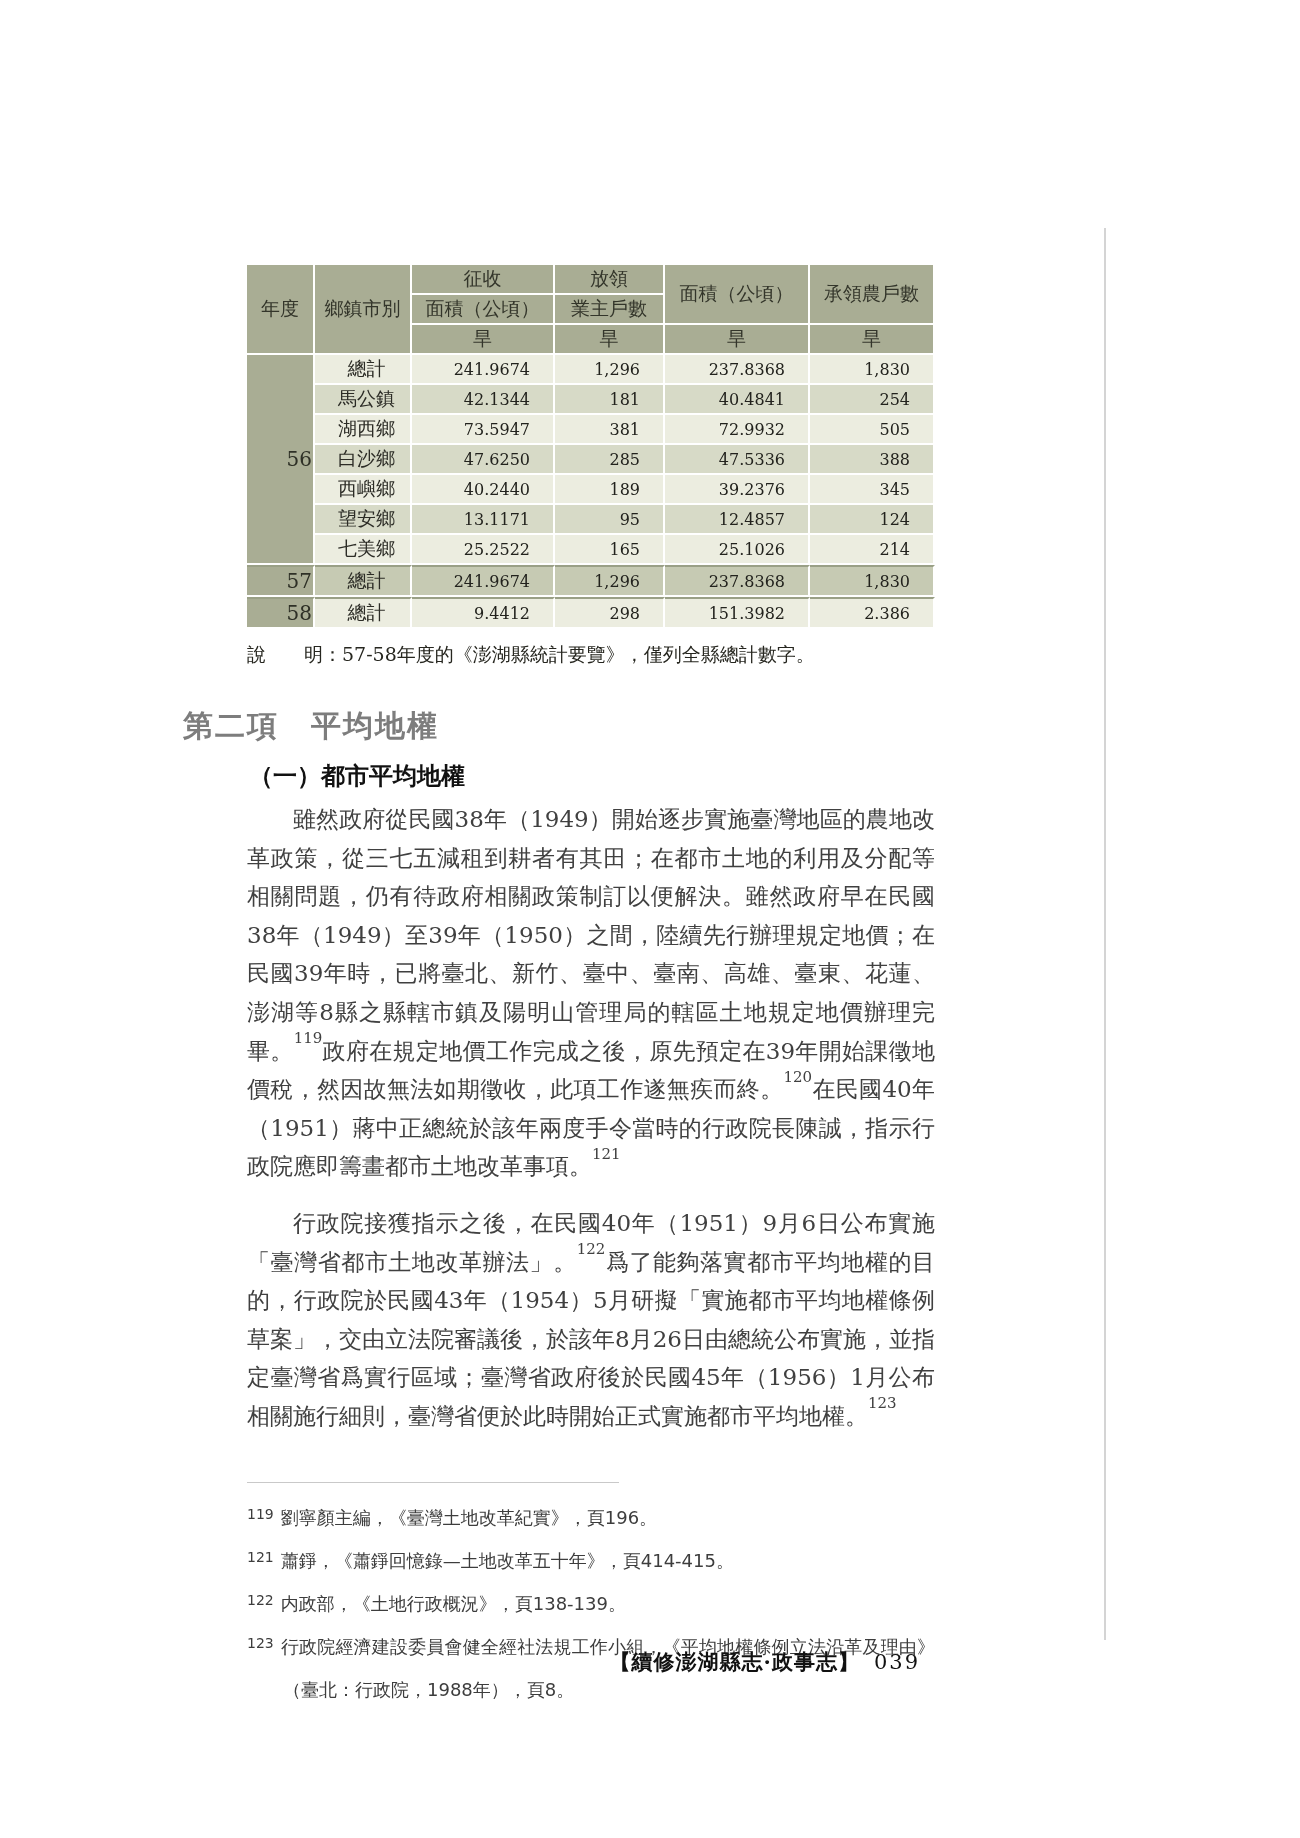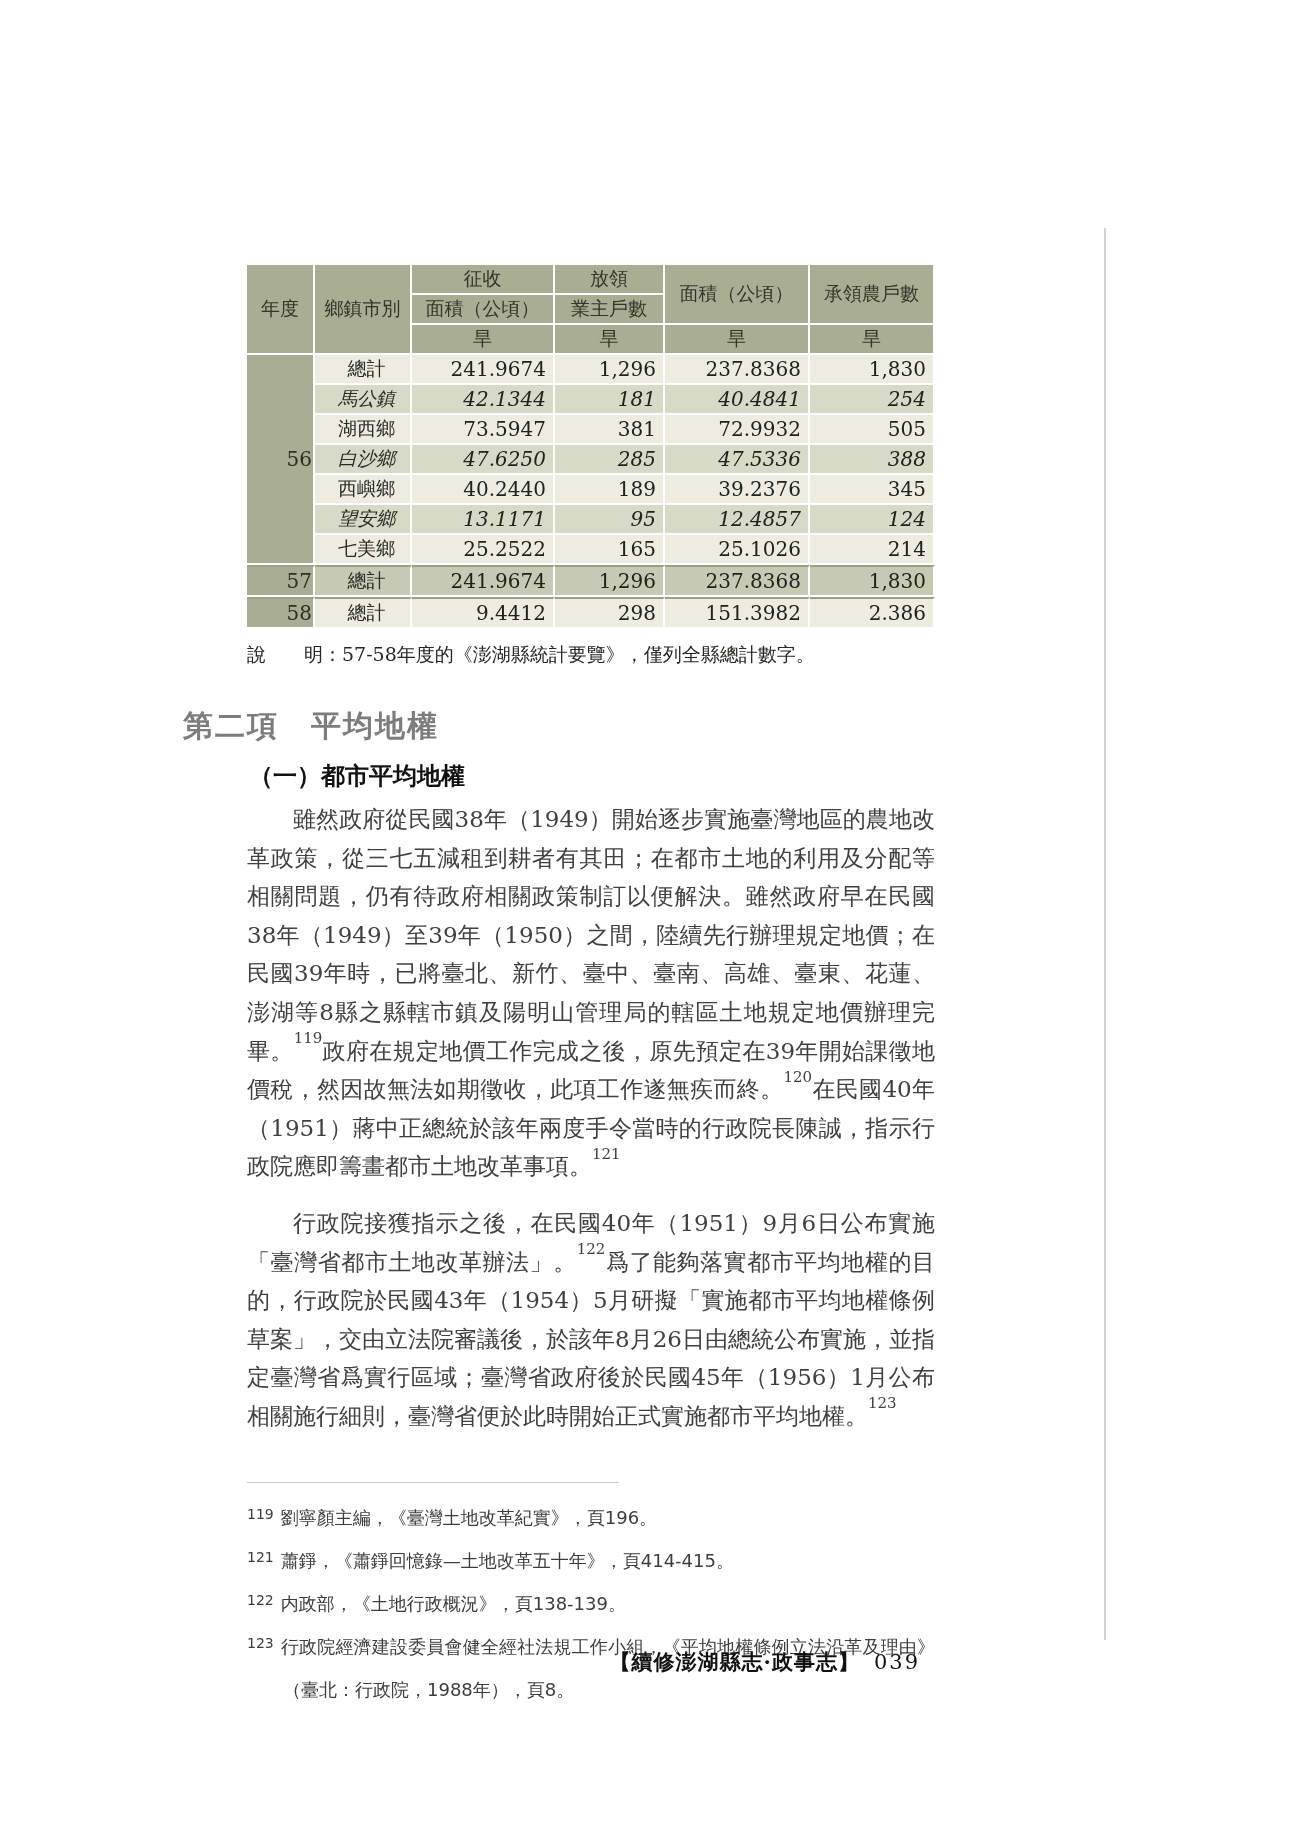--- a/index.html
+++ b/index.html
@@ -36,23 +36,23 @@
     font-weight:normal; color:#33352a;
     font-size:19px; text-align:center; vertical-align:middle;
   }
   tr.h1 th{height:30px;} tr.h2 th{height:30px;} tr.h3 th{height:26px;}
   td.year-cell{
     background:var(--header-bg,#a9ad94);
     font-size:20px; color:#2e3026;
     text-align:right; padding-left:13px; vertical-align:middle;
   }
   td.town-cell{ font-size:19px; color:#2c2c26; text-align:center; padding-left:9px; height:27px; vertical-align:middle;}
-  td.num-cell{ font-size:20px; color:#22221d; text-align:right; padding-right:7px; height:27px; vertical-align:middle;}
+  td.num-cell{ font-size:16px; color:#22221d; text-align:right; padding-right:23px; height:27px; vertical-align:middle;}
   td.shade-light{ background:var(--row-light,#ecede0); }
-  td.shade-mid{ background:var(--row-mid,#d7dac7);font-style:italic; }
+  td.shade-mid{ background:var(--row-mid,#d7dac7); }
   td.shade-dark{ background:var(--row-dark,#c6cab3); }
   tr.group-start td{ border-top:2px solid var(--group-divider,#9aa086); }
   
   .table-notes{ margin:12px 0 0 247px; width:700px; font-size:19px; line-height:27px; color:#26261f; }
   
   .section-title{
     margin:38px 0 0 183px;
     font-family:"DejaVu Sans","Liberation Sans",sans-serif;
     font-size:30px; font-weight:bold; letter-spacing:2px;
     color:var(--heading-gray,#7d7d7d); line-height:40px;

